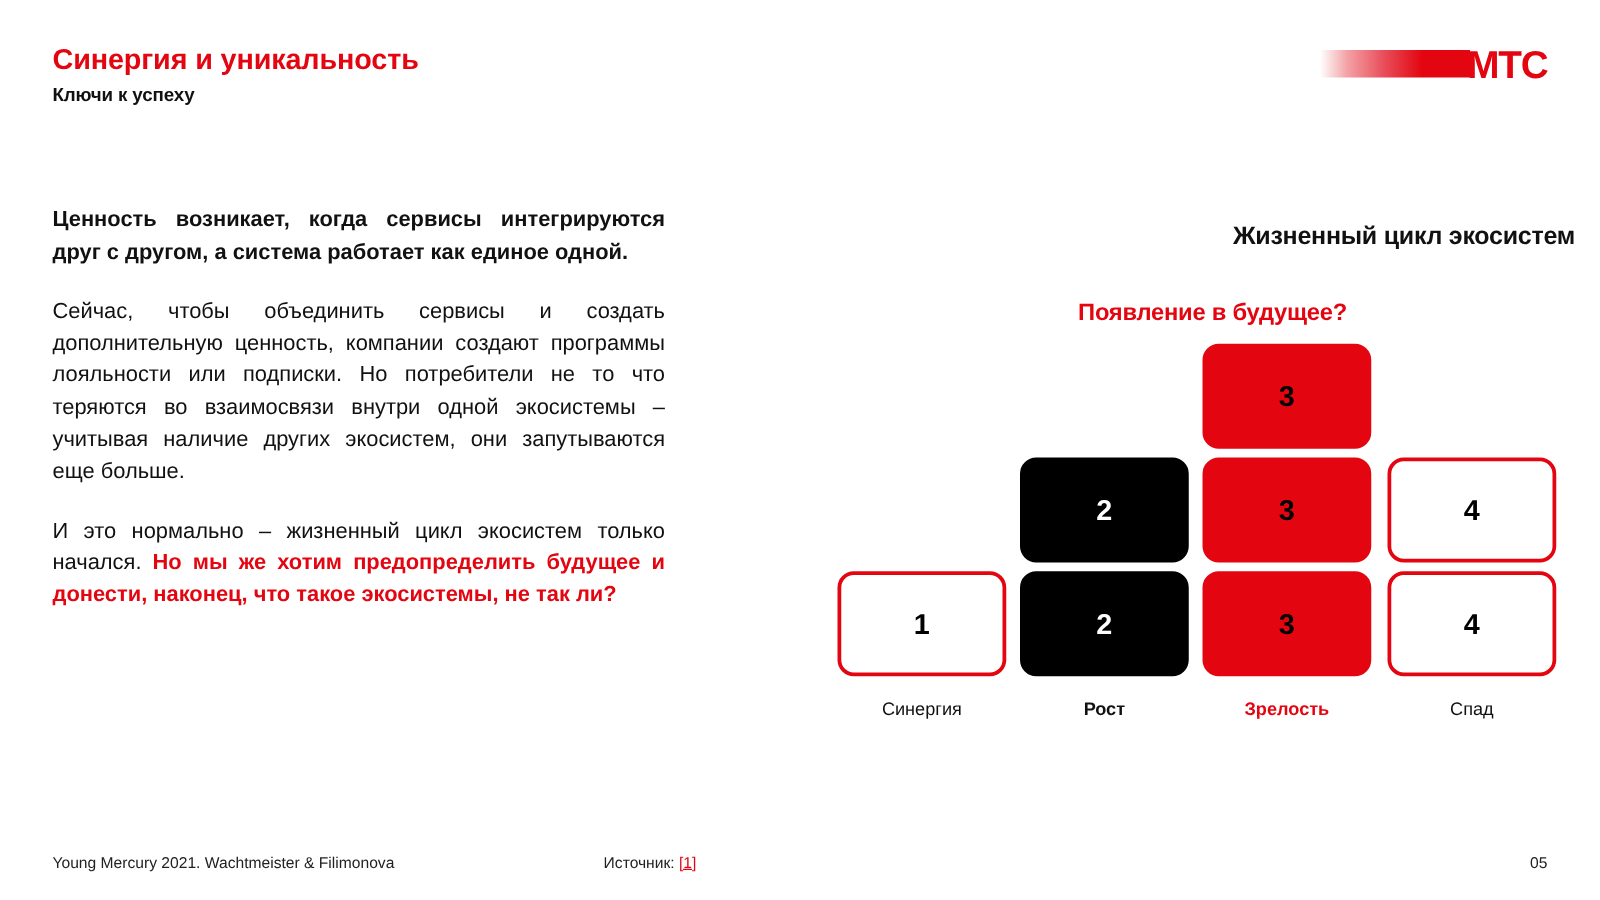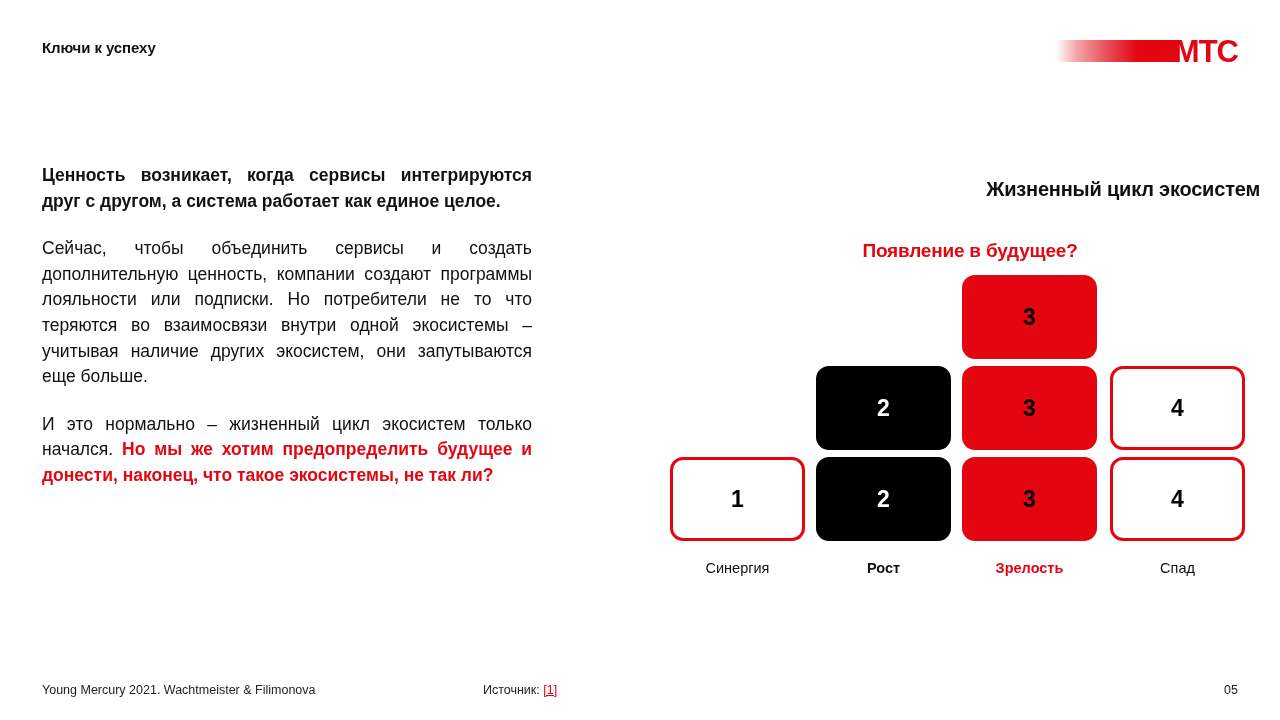--- a/index.html
+++ b/index.html
@@ -214,30 +214,31 @@
     font-size: 12.5px;
     color: #222222;
   }
 </style>
 </head>
 <body>
 
 <div class="slide">
 
   <div class="header">
+    <div class="title-red">Синергия и уникальность</div>
     <div class="title-black">Ключи к успеху</div>
   </div>
 
   <div class="logo">
     <div class="logo-bar"></div>
     <div class="logo-text">МТС</div>
   </div>
 
   <div class="text-col">
-    <p class="para bold">Ценность возникает, когда сервисы интегрируются друг с другом, а система работает как единое целое.</p>
+    <p class="para bold">Ценность возникает, когда сервисы интегрируются друг с другом, а система работает как единое одной.</p>
     <p class="para">Сейчас, чтобы объединить сервисы и создать дополнительную ценность, компании создают программы лояльности или подписки.  Но потребители не то что теряются во взаимосвязи внутри одной экосистемы – учитывая наличие других экосистем, они запутываются еще больше.</p>
     <p class="para"><span>И это нормально – жизненный цикл экосистем только начался. </span><span class="red-bold">Но мы же хотим предопределить будущее и донести, наконец, что такое экосистемы,  не так ли?</span></p>
   </div>
 
   <div class="diagram">
     <div class="diagram-title">Жизненный цикл экосистем</div>
     <div class="future-label">Появление в будущее?</div>
     <div class="now-label">Сейчас</div>
 
     <div class="grid">

